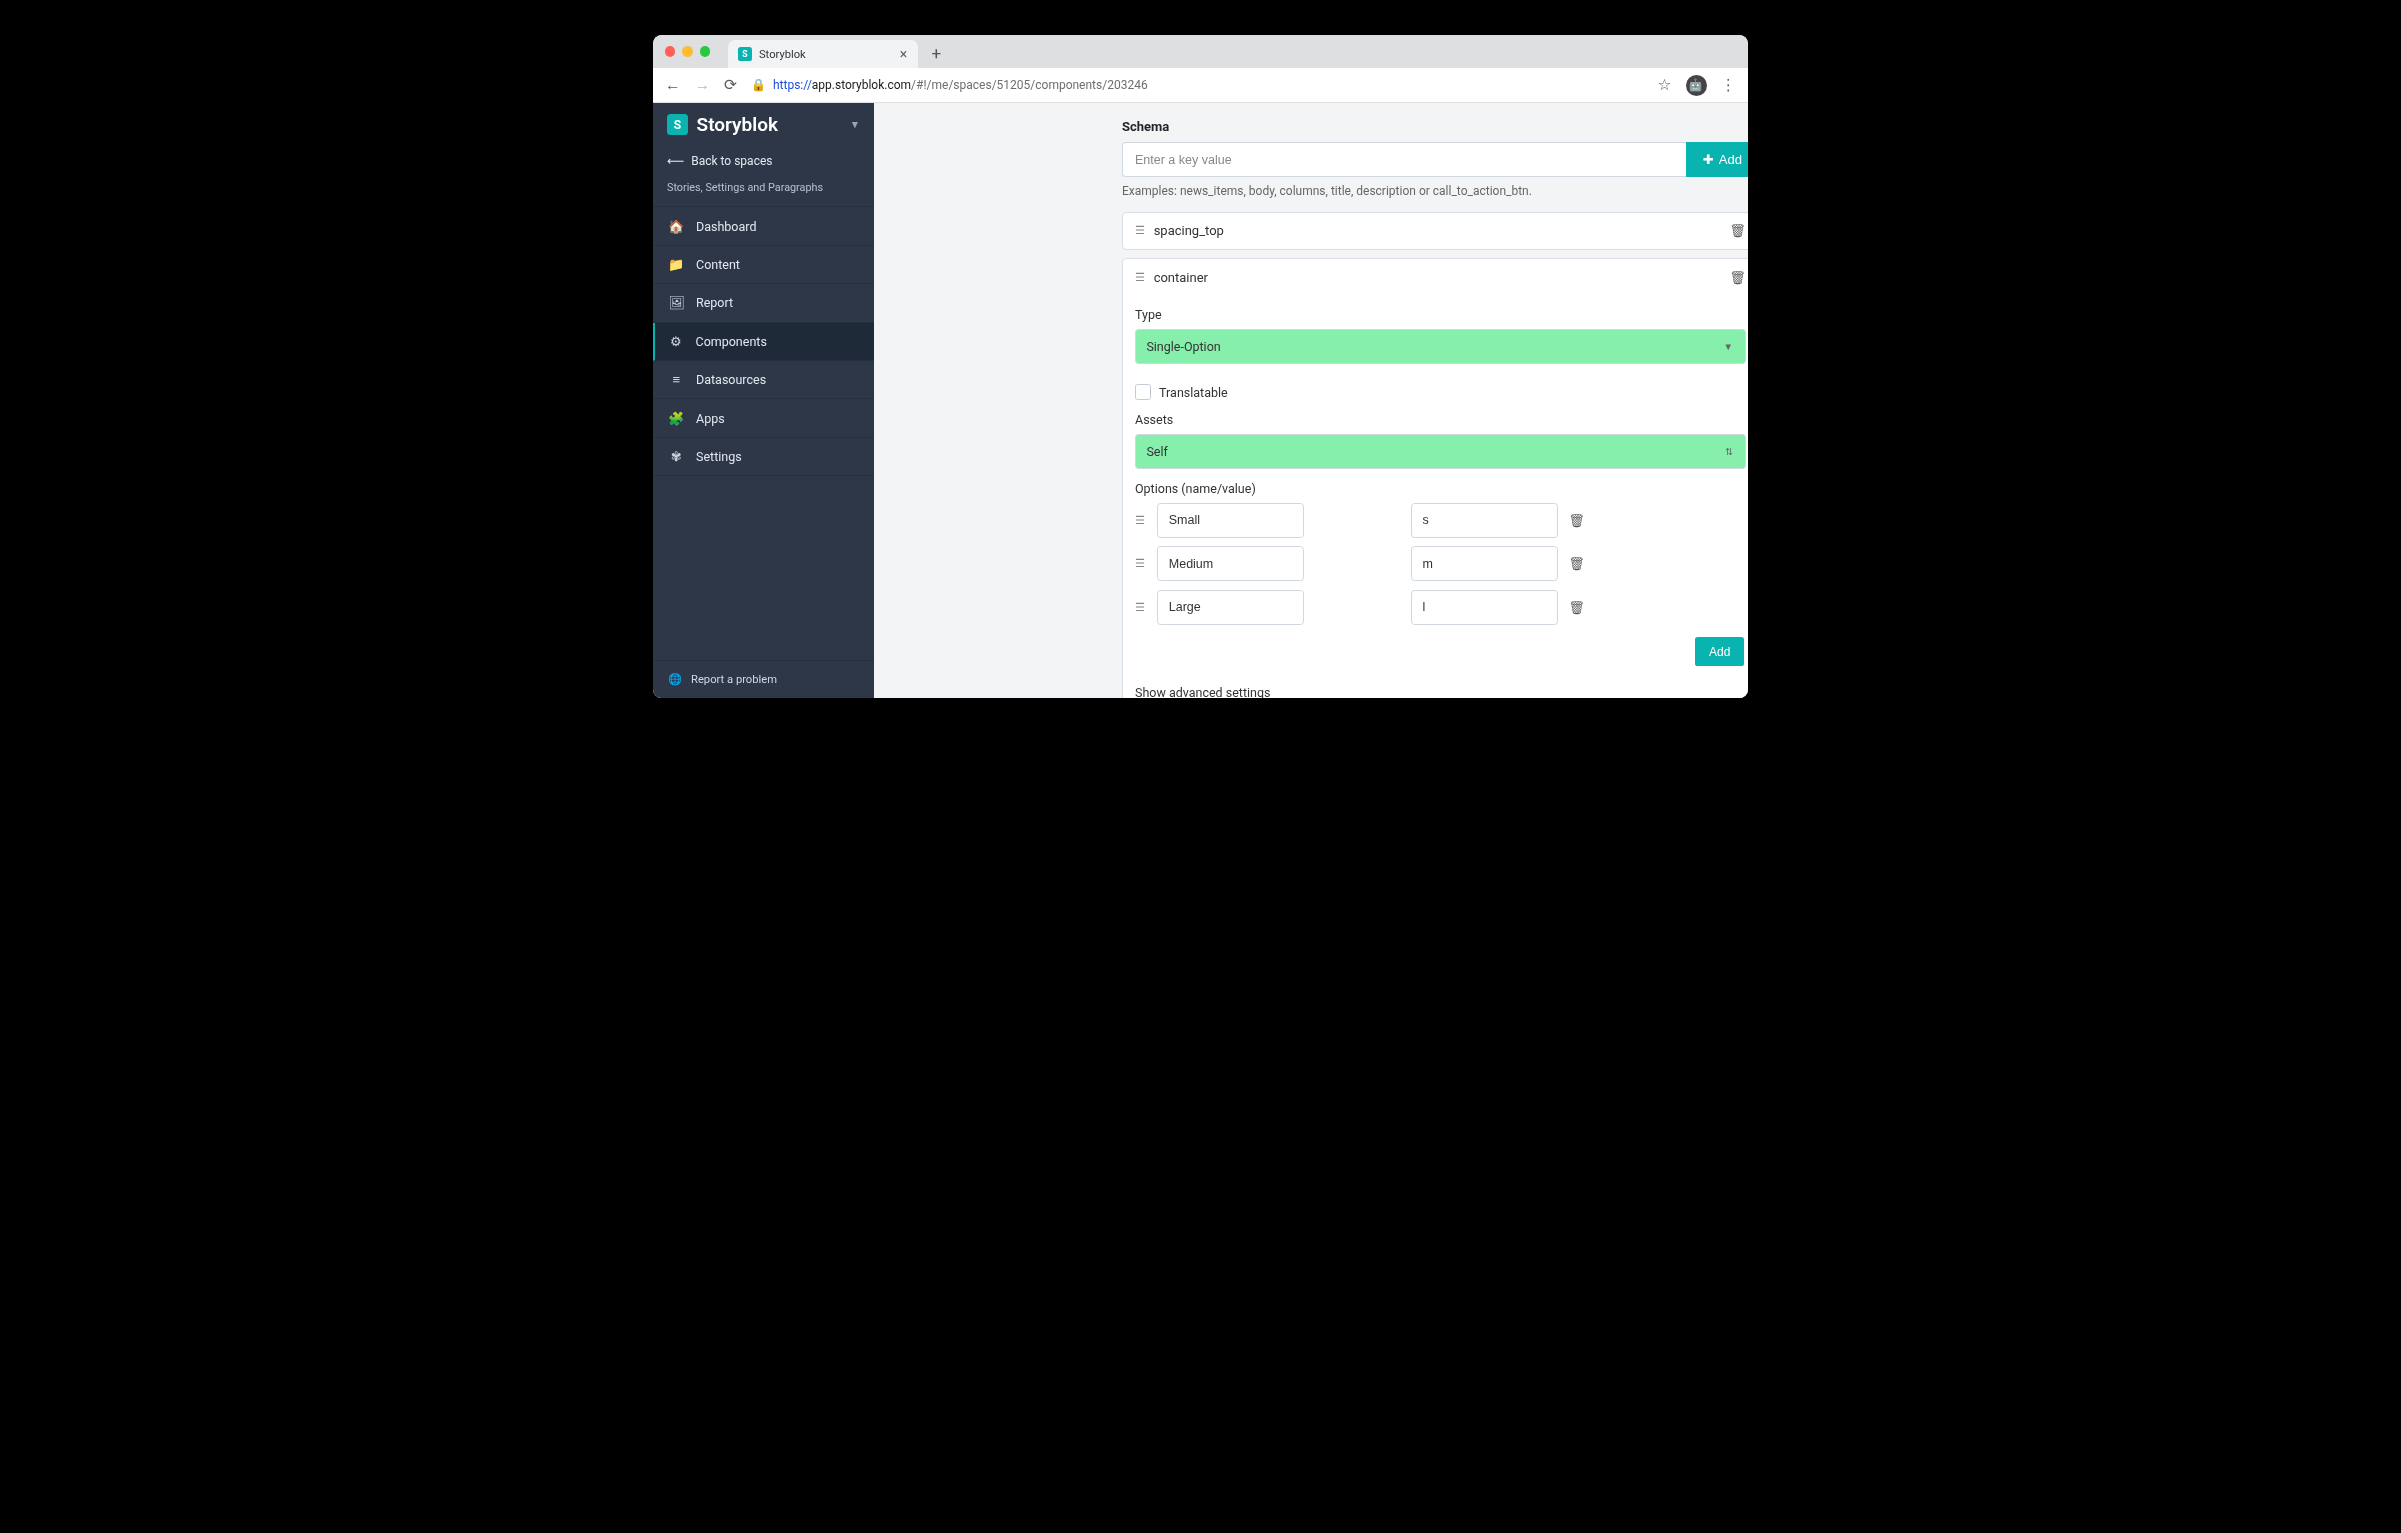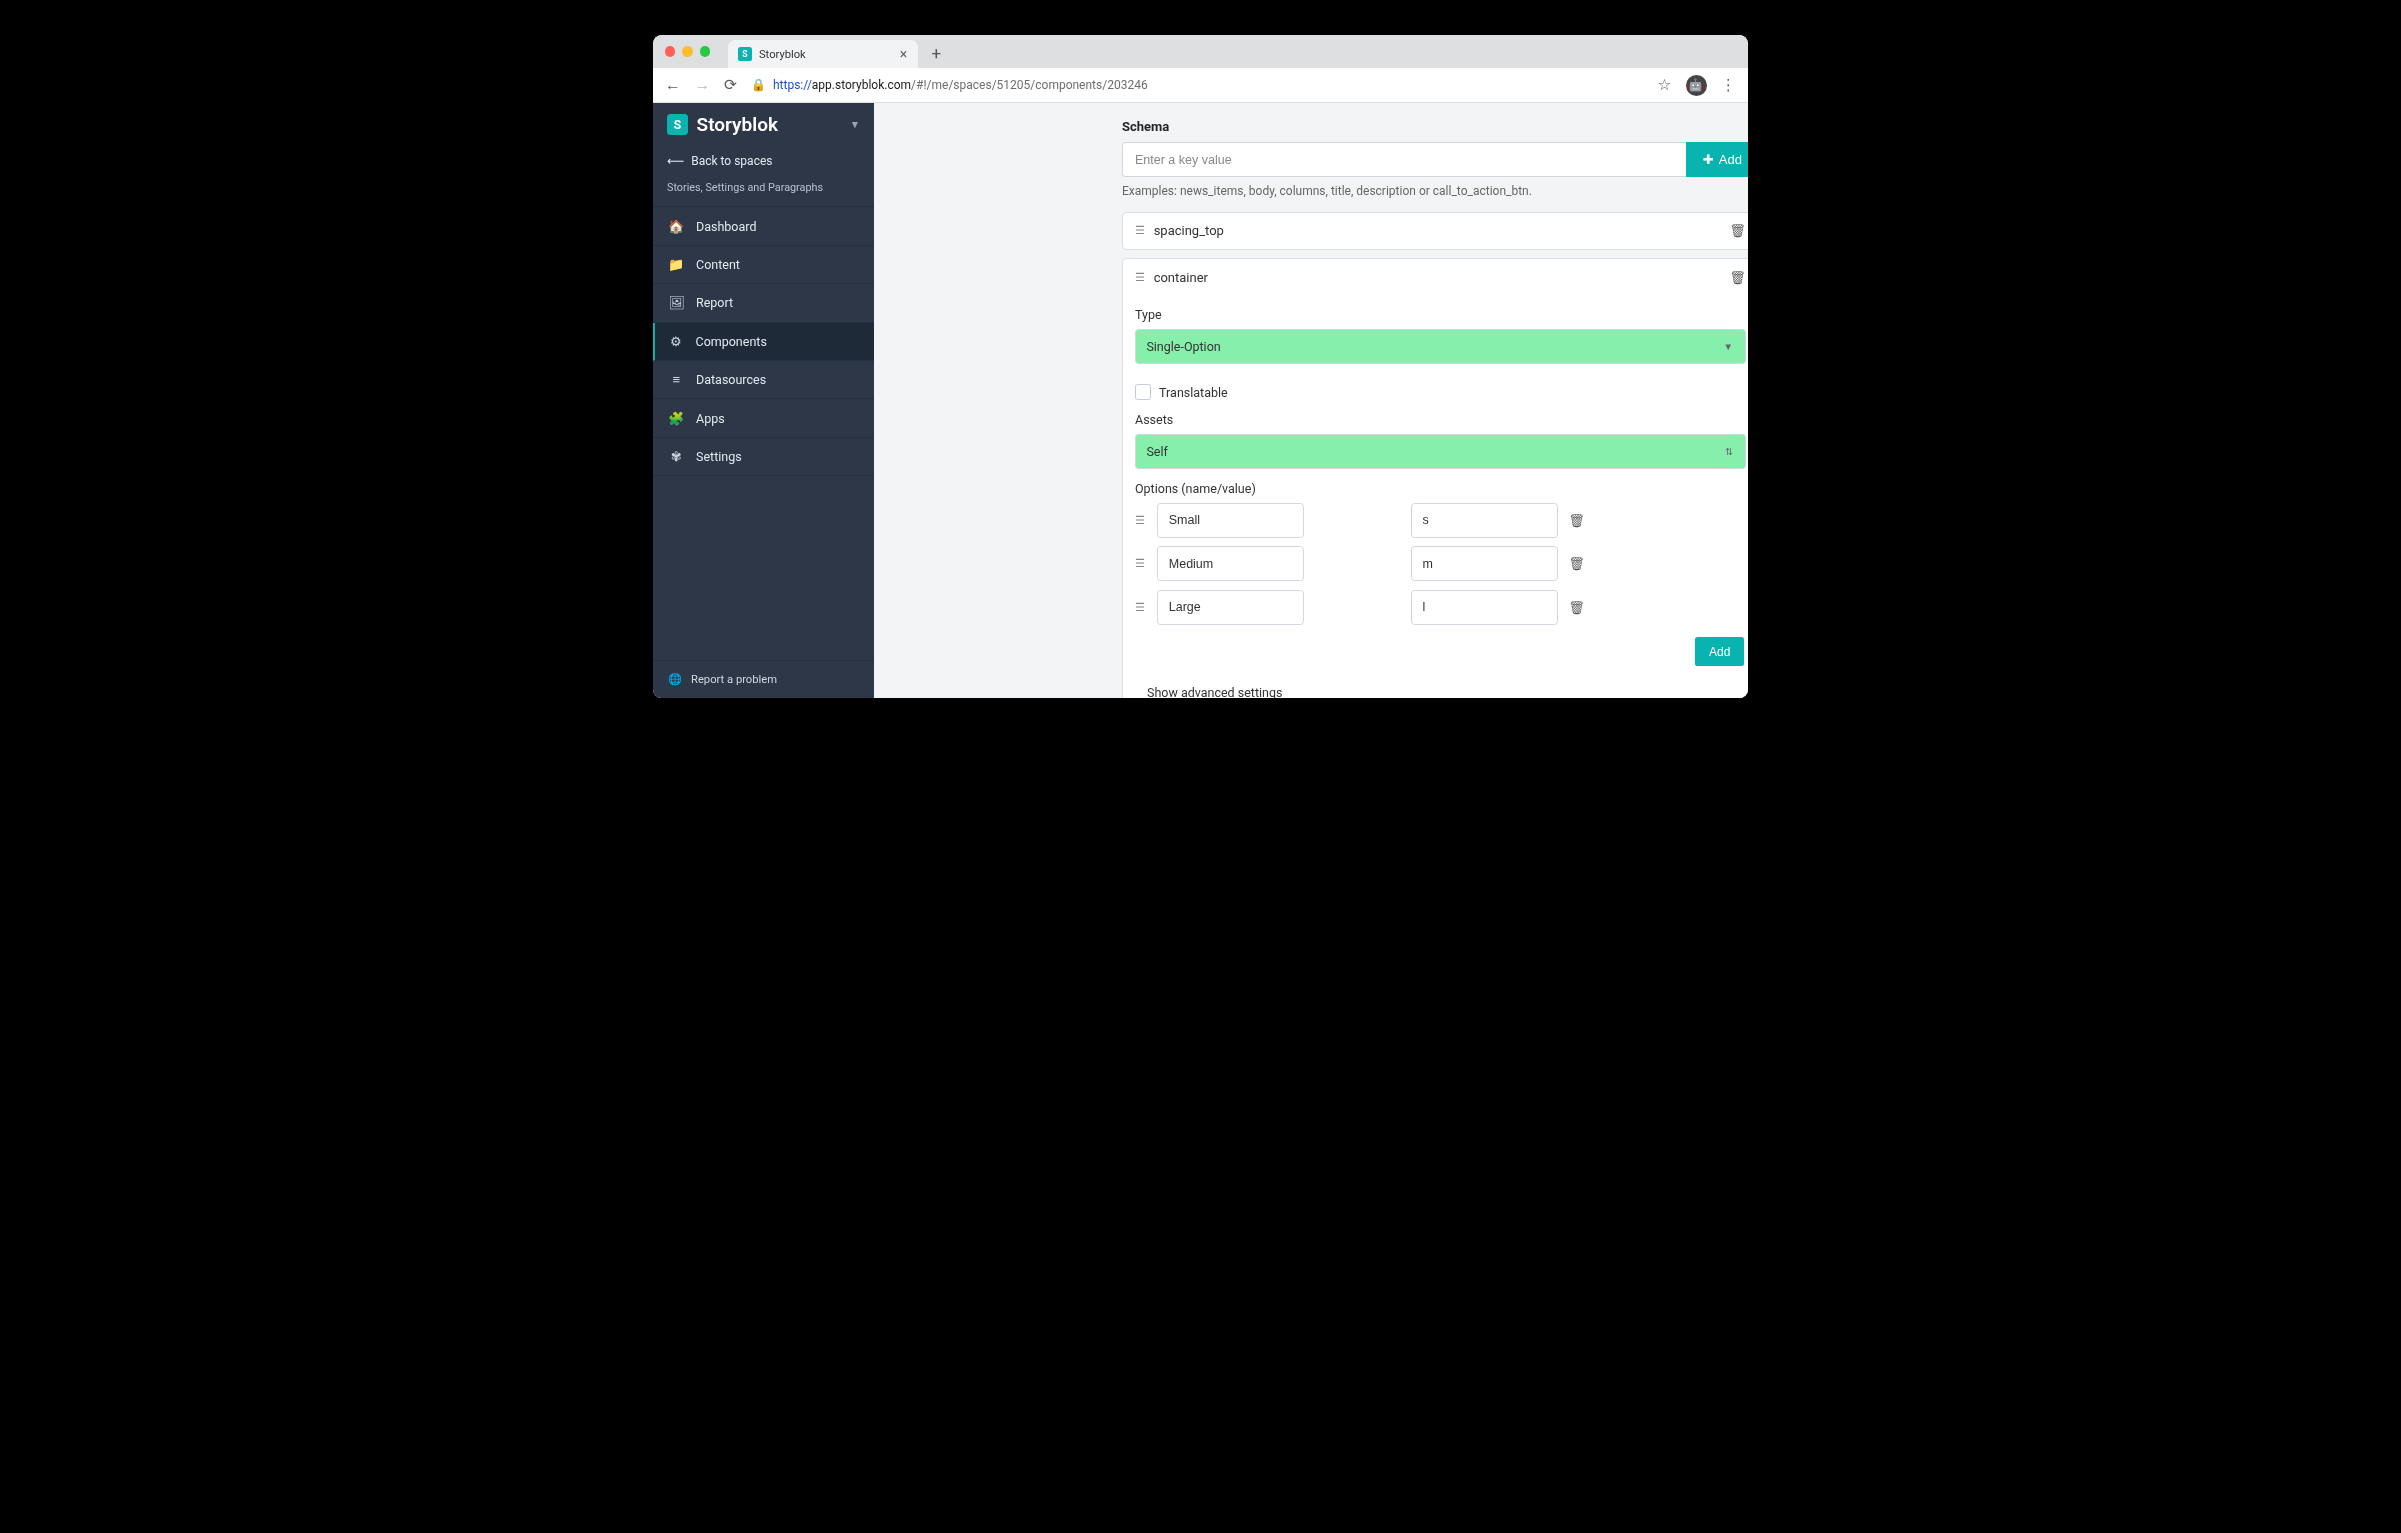--- a/index.html
+++ b/index.html
@@ -177,21 +177,21 @@
     width:147px;height:35px;border:0.9px solid #d0d7de;border-radius:3.5px;padding:0 10.4px;
     font-size:12.5px;color:#333;background:#fff;outline:none;
   }
   .opt-row .spacer2{width:86px;}
   .opt-row .trash{margin-left:0;}
   .addbtn2{
     background:#09b3af;color:#fff;border:none;height:29px;padding:0 14px;
     font-size:12px;border-radius:2.6px;cursor:pointer;float:right;margin-top:3.5px;margin-right:1.7px;
   }
   .clearfix::after{content:"";display:table;clear:both;}
-  .adv{margin-top:19px;font-size:12.5px;color:#333;text-decoration:underline;cursor:pointer;display:inline-block;margin-left:12px;}
+  .adv{margin-top:19px;font-size:12.5px;color:#333;text-decoration:underline;cursor:pointer;display:inline-block;}
 </style>
 </head>
 <body>
 
 <div class="window">
   <div class="tabbar">
     <div class="traffic">
       <div class="dot red"></div>
       <div class="dot yellow"></div>
       <div class="dot green"></div>

